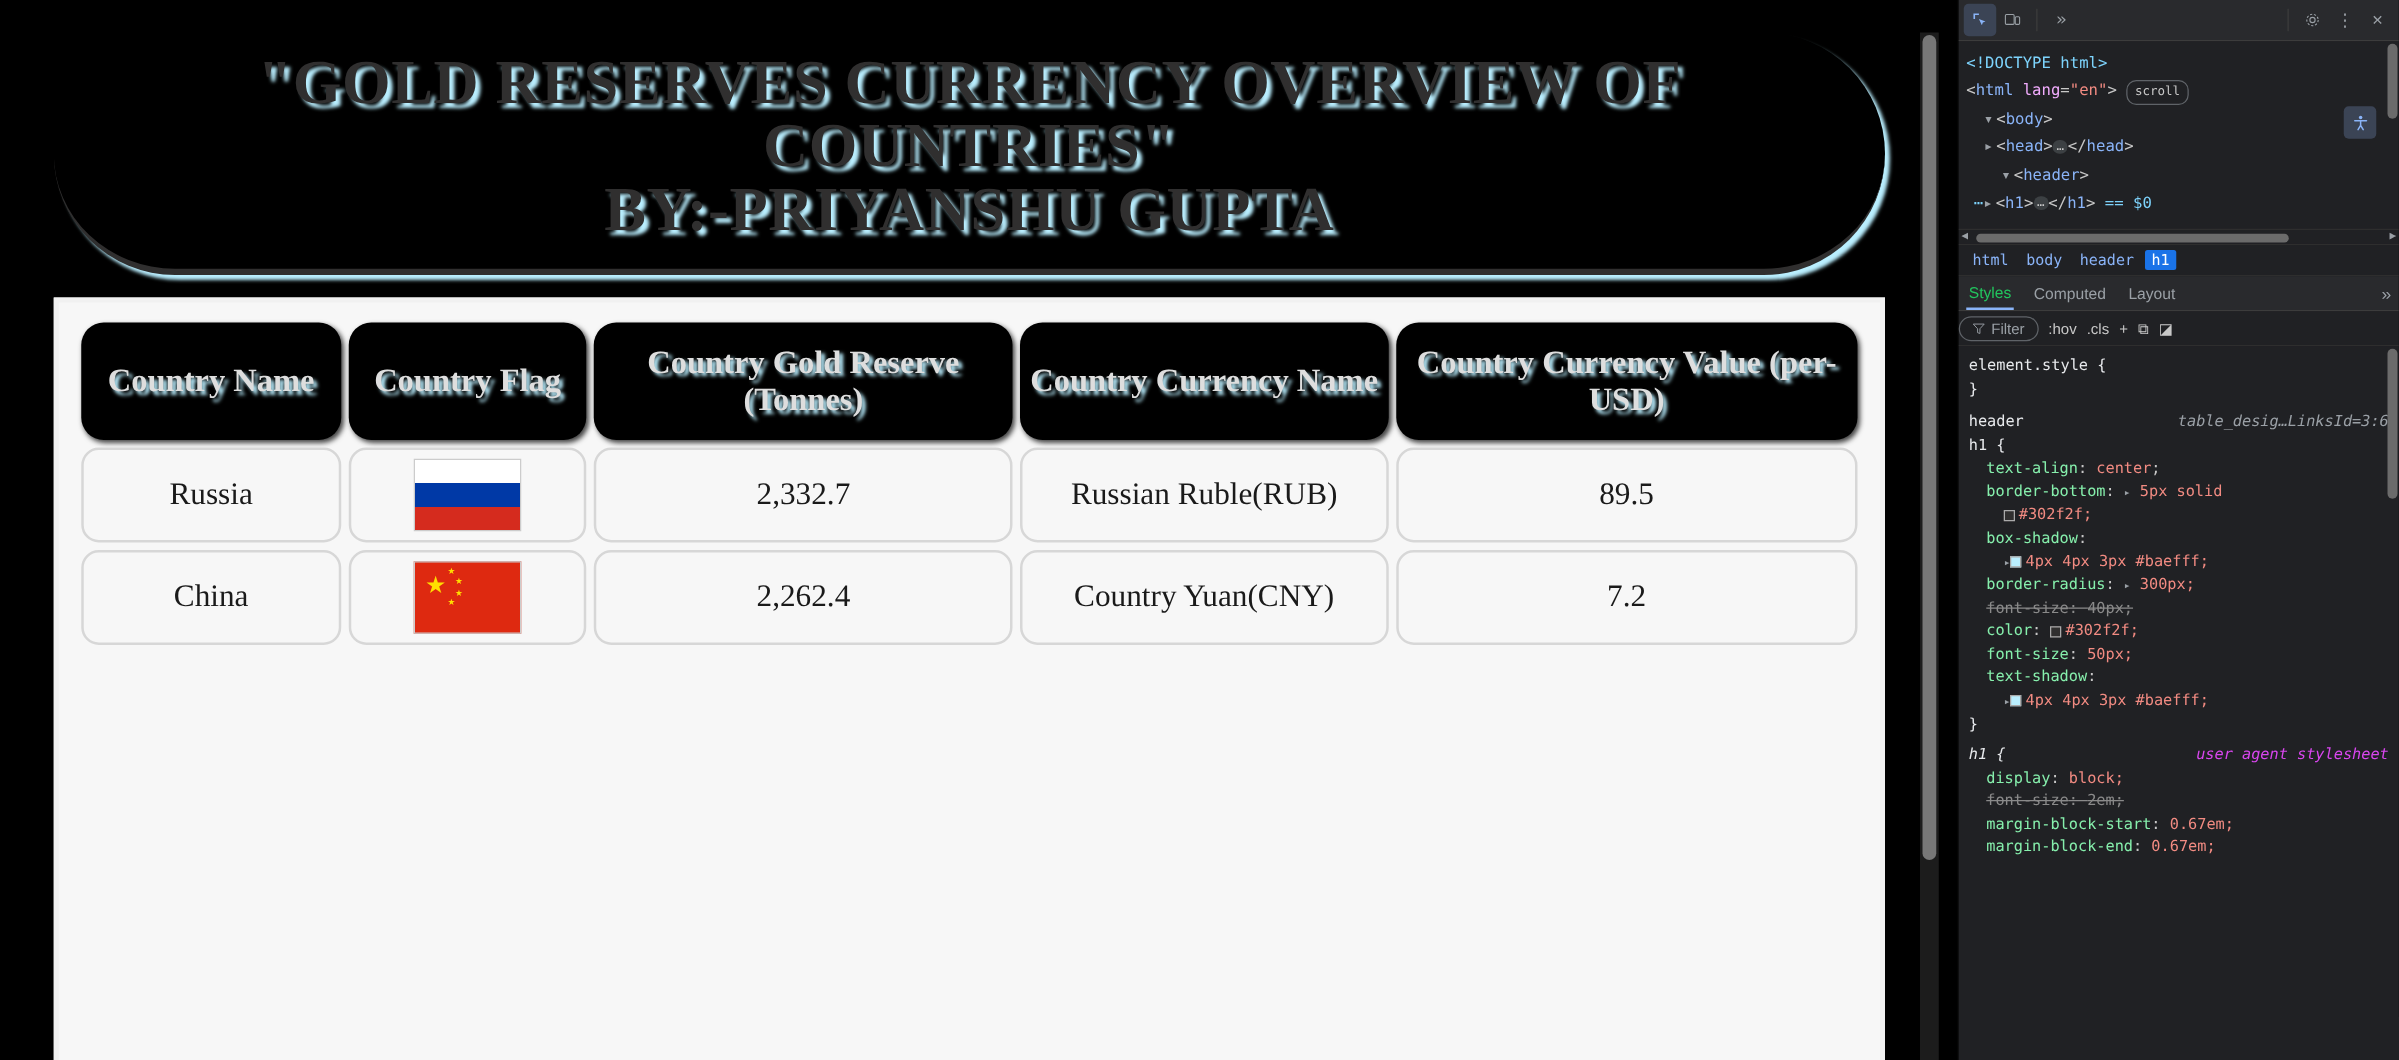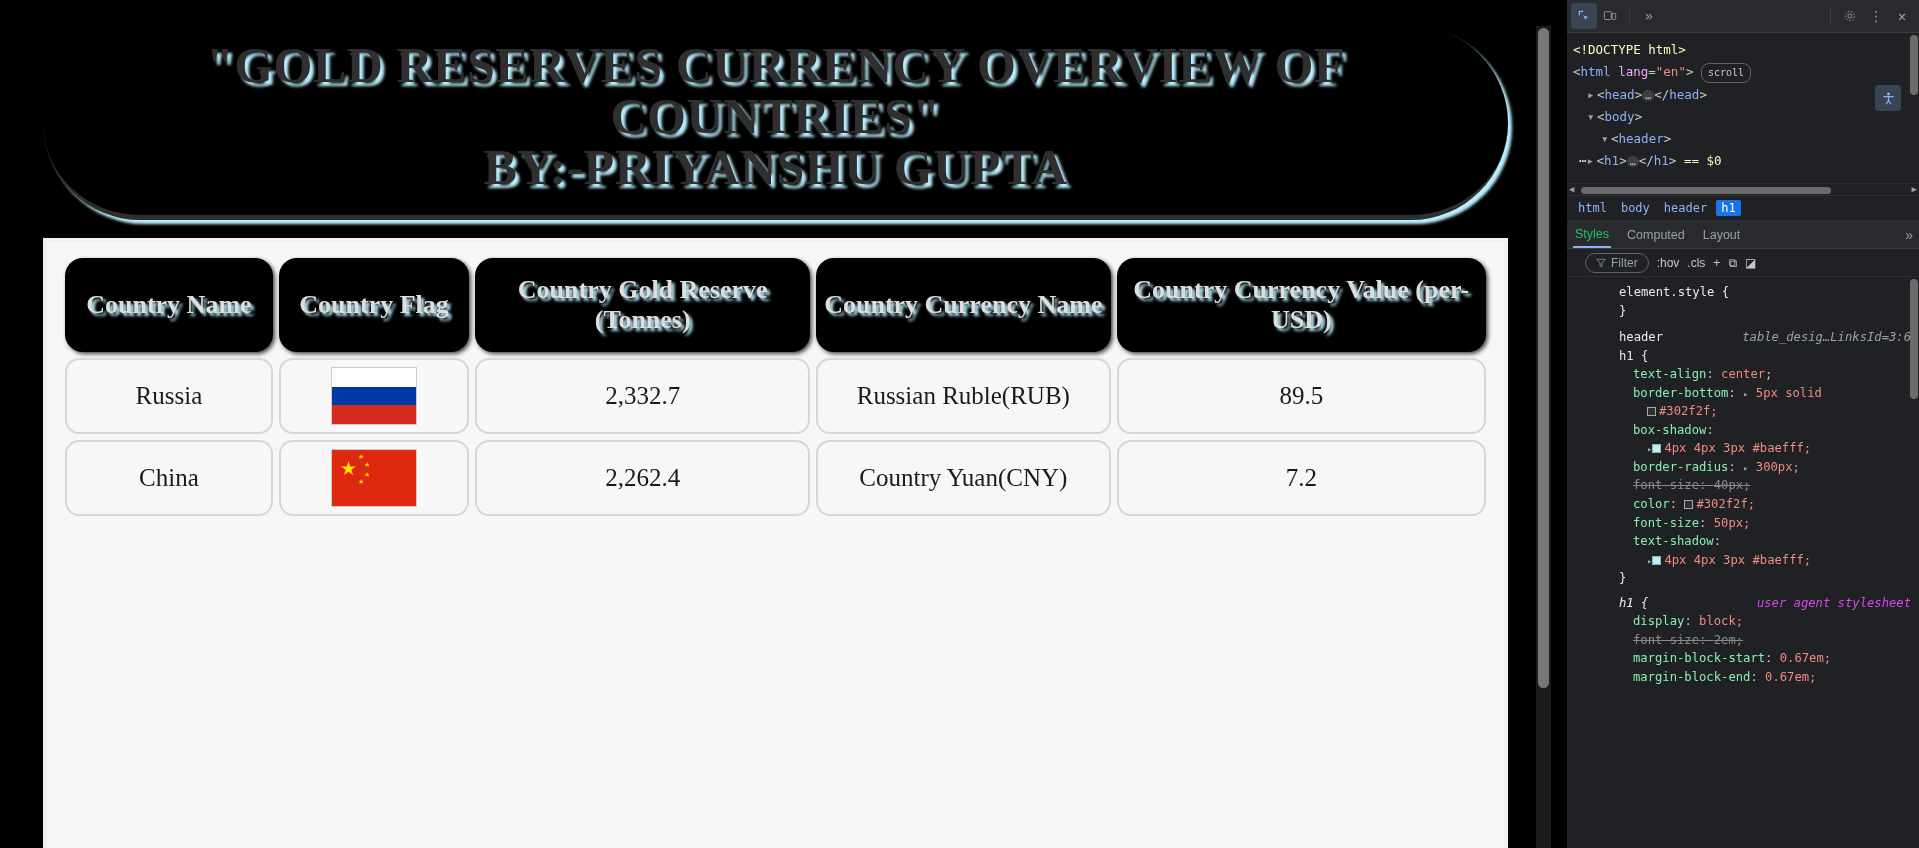--- a/index.html
+++ b/index.html
@@ -213,21 +213,21 @@
     overflow: hidden;
     font-size: 12.5px;
     line-height: 1.78;
     flex: 0 0 auto;
   }
   .dt-dom .ln { white-space: pre; }
   .tag { color: #8ab4f8; }
   .attr { color: #f0abfc; }
   .val { color: #f28b82; }
   .punct { color: #c8c8c8; }
-  .grey { color: #fef9c3; }
+  .grey { color: #7dd3fc; }
   .dots {
     display: inline-block;
     background: #3c4043;
     color: #c8c8c8;
     border-radius: 6px;
     padding: 0 3px;
     line-height: 11px;
     font-size: 10px;
     vertical-align: middle;
   }
@@ -295,21 +295,21 @@
   }
   .dt-tab { padding: 5px 2px; }
   .dt-tab.active { color: #22c55e; border-bottom: 2px solid #8ab4f8; }
   .dt-tabs-more { margin-left: auto; color: #9aa0a6; font-size: 14px; }
 
   .dt-filterbar {
     display: flex; align-items: center;
     height: 28px;
     background: #202124;
     border-bottom: 1px solid #2e2e2e;
-    padding: 0 18px;
+    padding: 0 0;
     gap: 8px;
     font-family: "Liberation Sans", sans-serif;
     font-size: 12px;
     color: #9aa0a6;
     flex: 0 0 auto;
   }
   .filter-box {
     display: flex; align-items: center; gap: 5px;
     border: 1px solid #5f6368;
     border-radius: 11px;
@@ -320,21 +320,20 @@
 
   .dt-styles {
     position: relative;
     flex: 1 1 auto;
     overflow: hidden;
     padding: 6px 8px 0 8px;
     font-family: "DejaVu Sans Mono", monospace;
     font-size: 12.2px;
     line-height: 1.52;
     background: #202124;
-    margin-left: 44px;
   }
   .sel-name { color: #e8eaed; }
   .prop { color: #86efac; }
   .pval { color: #f28b82; }
   .rule-src { color: #9aa0a6; font-style: italic; }
   .strike { text-decoration: line-through; color: #8a8a8a; }
   .strike .prop, .strike .pval { color: #8a8a8a; }
   .swatch {
     display: inline-block; width: 9px; height: 9px;
     border: 1px solid #aaa; vertical-align: middle; margin-right: 3px;
@@ -448,22 +447,22 @@
             <circle cx="8" cy="8" r="5.2" fill="none" stroke="#9aa0a6" stroke-dasharray="2 1.6"></circle>
           </svg>
       </div>
       <div class="dt-icon">⋮</div>
       <div class="dt-icon">✕</div>
     </div>
 
     <div class="dt-dom">
       <div class="ln"><span class="grey">&lt;!DOCTYPE html&gt;</span></div>
       <div class="ln"><span class="punct">&lt;</span><span class="tag">html</span> <span class="attr">lang</span><span class="punct">=</span><span class="val">"en"</span><span class="punct">&gt;</span> <span class="pill">scroll</span></div>
+      <div class="ln indent1"><span class="arrow">▾</span><span class="punct">&lt;</span><span class="tag">body</span><span class="punct">&gt;</span></div>
       <div class="ln indent1"><span class="arrow">▸</span><span class="punct">&lt;</span><span class="tag">head</span><span class="punct">&gt;</span><span class="dots">…</span><span class="punct">&lt;/</span><span class="tag">head</span><span class="punct">&gt;</span></div>
-      <div class="ln indent1"><span class="arrow">▾</span><span class="punct">&lt;</span><span class="tag">body</span><span class="punct">&gt;</span></div>
       <div class="ln indent2"><span class="arrow">▾</span><span class="punct">&lt;</span><span class="tag">header</span><span class="punct">&gt;</span></div>
       <div class="ln indent2" style="padding-left:40px;"><span class="grey" style="margin-left:-34px;">⋯</span><span class="arrow">▸</span><span class="punct">&lt;</span><span class="tag">h1</span><span class="punct">&gt;</span><span class="dots">…</span><span class="punct">&lt;/</span><span class="tag">h1</span><span class="punct">&gt;</span> <span class="grey">== $0</span></div>
       <div class="dt-dom-scroll-v"></div>
       <div class="a11y-badge">
         <svg width="15" height="15" viewBox="0 0 16 16">
             <circle cx="8" cy="3.2" r="1.5" fill="#8ab4f8"></circle>
             <path d="M3 6h10M8 6v4M8 10l-2.2 3.6M8 10l2.2 3.6" stroke="#8ab4f8" stroke-width="1.3" fill="none" stroke-linecap="round"></path>
           </svg>
       </div>
     </div>

